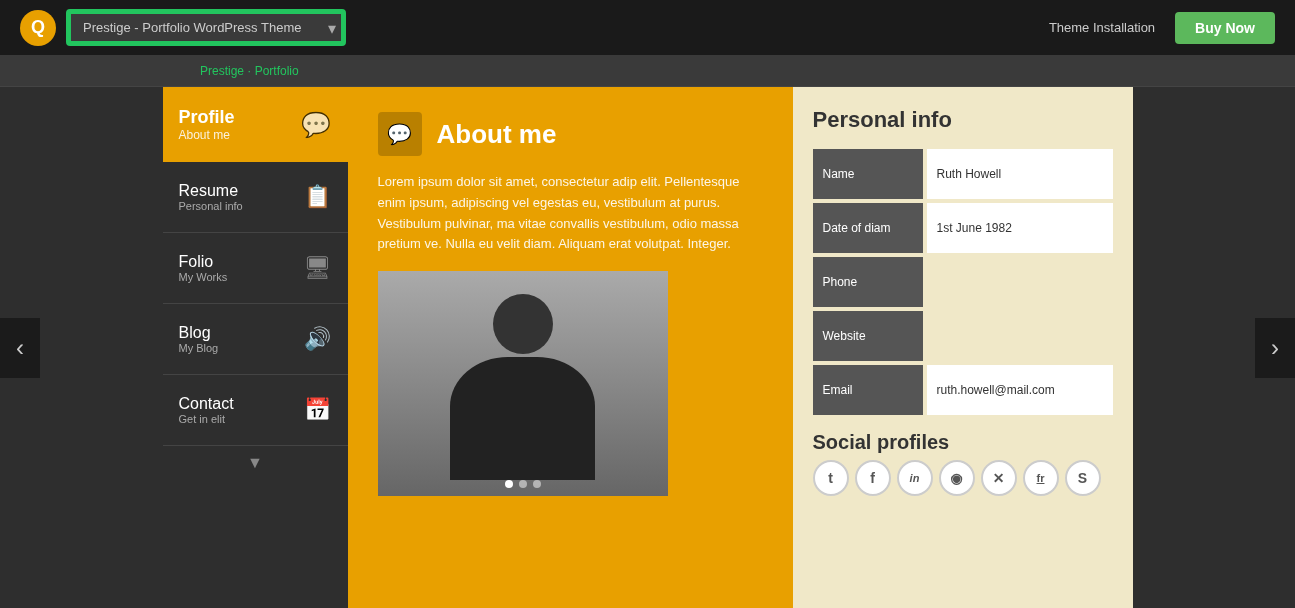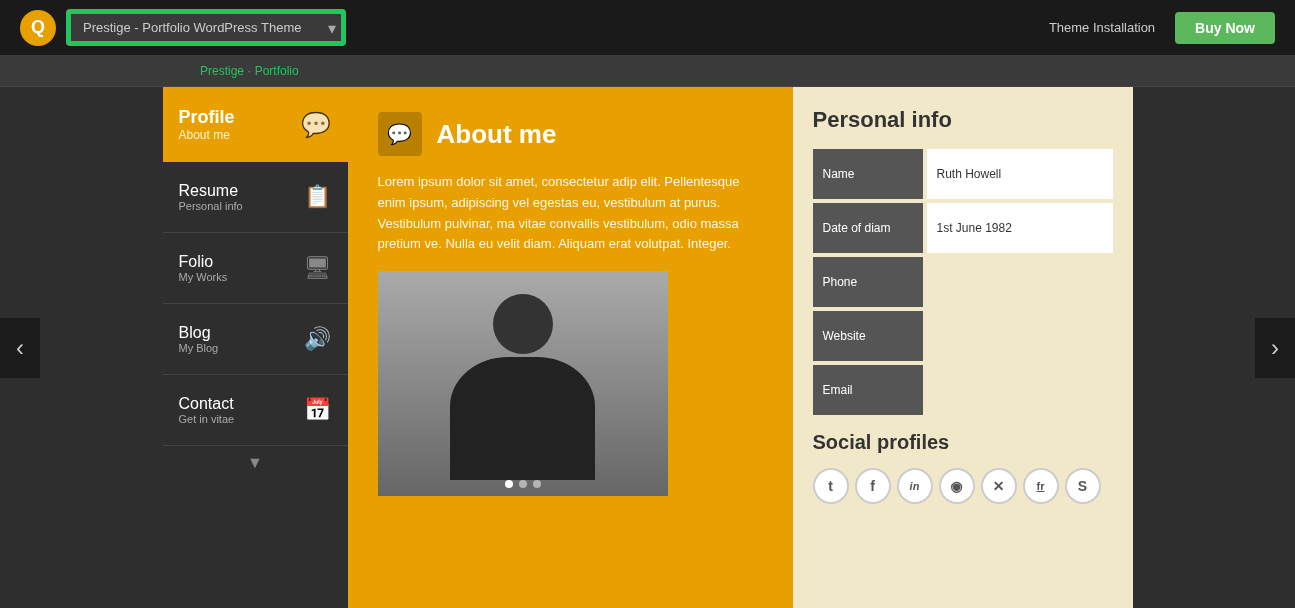--- a/index.html
+++ b/index.html
@@ -307,21 +307,21 @@
     .info-value.multiline {
       flex-direction: column;
       align-items: flex-start;
     }
 
     .social-profiles-title {
       color: #333;
       font-size: 20px;
       font-weight: bold;
       margin-top: 16px;
-      margin-bottom: 14px;
+      margin-bottom: 6px;
     }
     .social-icons {
       display: flex;
       gap: 6px;
       flex-wrap: wrap;
     }
     .social-icon {
       width: 36px;
       height: 36px;
       border-radius: 50%;
@@ -432,21 +432,21 @@
         <div class="sidebar-item-text">
           <div class="label">Blog</div>
           <div class="sublabel">My Blog</div>
         </div>
         <div class="sidebar-item-icon">🔊</div>
       </div>
 
       <div class="sidebar-item">
         <div class="sidebar-item-text">
           <div class="label">Contact</div>
-          <div class="sublabel">Get in vitae</div>
+          <div class="sublabel">Get in elit</div>
         </div>
         <div class="sidebar-item-icon">📅</div>
       </div>
 
       <div class="sidebar-down">▼</div>
     </div>
 
     <div class="content-panel">
       <div class="about-section">
 
@@ -484,20 +484,21 @@
           <div class="info-row">
             <div class="info-label">Phone</div>
           </div>
 
           <div class="info-row">
             <div class="info-label">Website</div>
           </div>
 
           <div class="info-row">
             <div class="info-label">Email</div>
+            <div class="info-value">ruth.howell@mail.com</div>
           </div>
 
           <div class="social-profiles-title">Social profiles</div>
           <div class="social-icons">
             <div class="social-icon">t</div>
             <div class="social-icon">f</div>
             <div class="social-icon" style="font-size:11px;font-style:italic;">in</div>
             <div class="social-icon">◉</div>
             <div class="social-icon">✕</div>
             <div class="social-icon" style="font-size:11px;text-decoration:underline;">fr</div>

